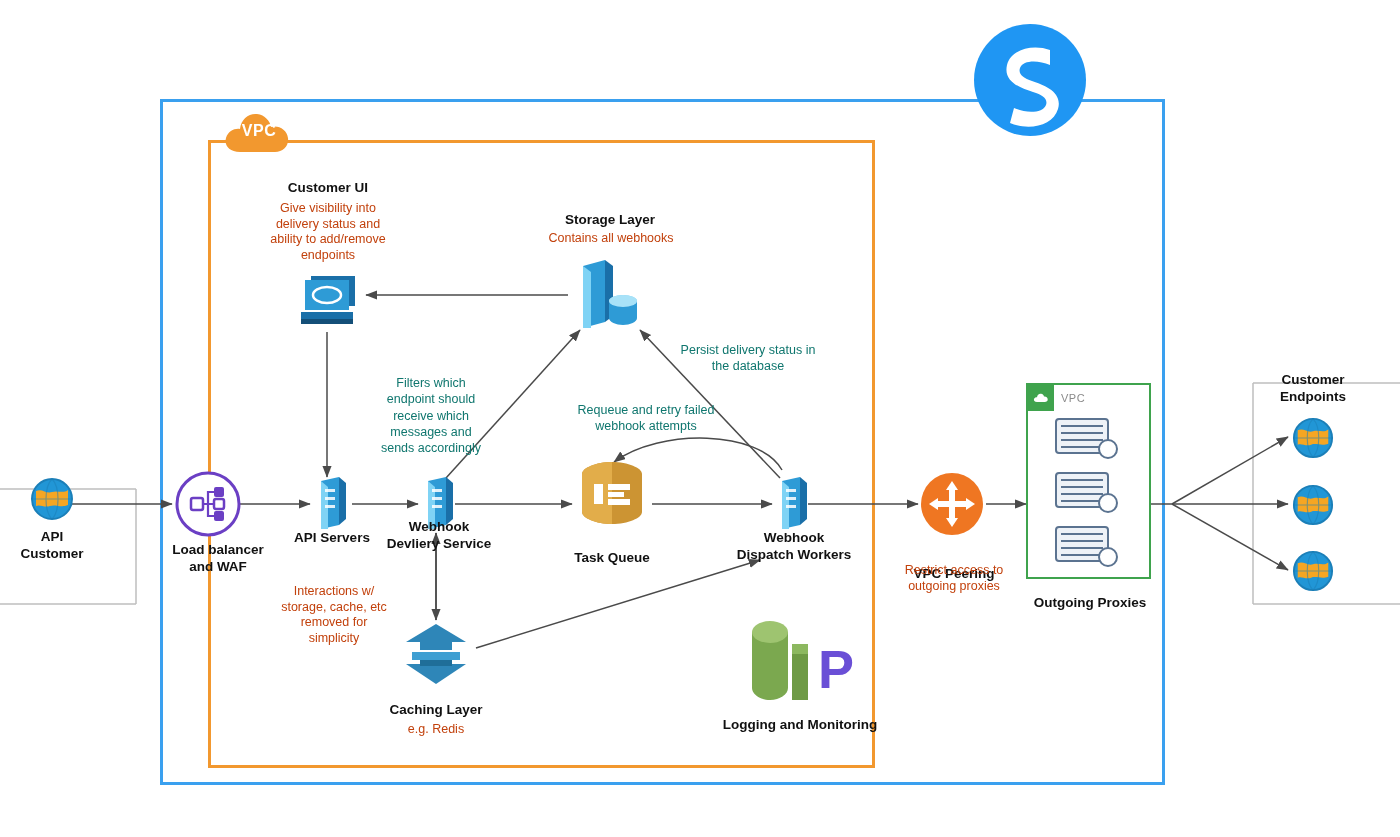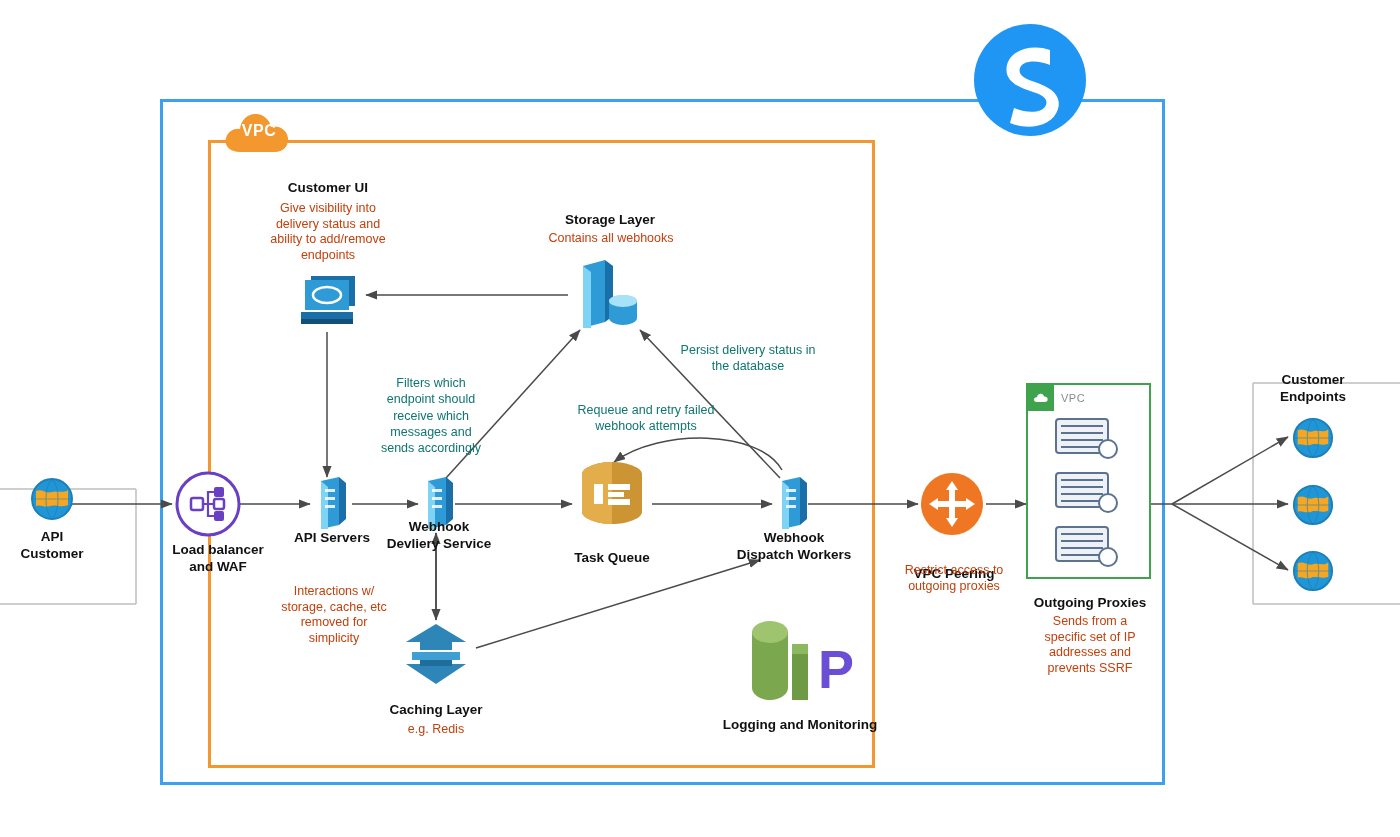--- a/index.html
+++ b/index.html
@@ -345,24 +345,20 @@
         <circle cx="80" cy="90" r="9" fill="#ffffff" stroke="#5b7390" stroke-width="2"></circle>
       </g>
       <g>
         <rect x="28" y="114" width="52" height="34" rx="3" fill="#eef2f7" stroke="#5b7390" stroke-width="2"></rect>
         <path d="M33 121 H75 M33 128 H75 M33 135 H75 M33 142 H75" stroke="#5b7390" stroke-width="2"></path>
         <circle cx="80" cy="144" r="9" fill="#ffffff" stroke="#5b7390" stroke-width="2"></circle>
       </g>
     </svg>
   </div>
   <div class="node-title" style="left:1012px; top:595px; width:156px;">Outgoing Proxies</div>
-  <div class="node-sub" style="left:1022px; top:614px; width:136px; white-space:pre-line;">Sends from a
-specific set of IP
-addresses and
-prevents SSRF</div>
 
   <div class="icon" style="left:1292px; top:417px;">
     <svg width="42" height="42" viewBox="0 0 44 44">
       <circle cx="22" cy="22" r="20" fill="#2196d6"></circle>
       <path d="M6 14 C12 11 16 17 22 15 C28 13 33 17 38 13 L38 28 C31 31 26 27 20 29 C14 31 10 27 6 29 Z" fill="#f5a623"></path>
       <circle cx="22" cy="22" r="20" fill="none" stroke="#1b7fb8" stroke-width="2"></circle>
       <path d="M22 2 C14 10 14 34 22 42 M22 2 C30 10 30 34 22 42 M3 22 L41 22" fill="none" stroke="#1b7fb8" stroke-width="1.2" opacity="0.55"></path>
     </svg>
   </div>
   <div class="icon" style="left:1292px; top:484px;">

